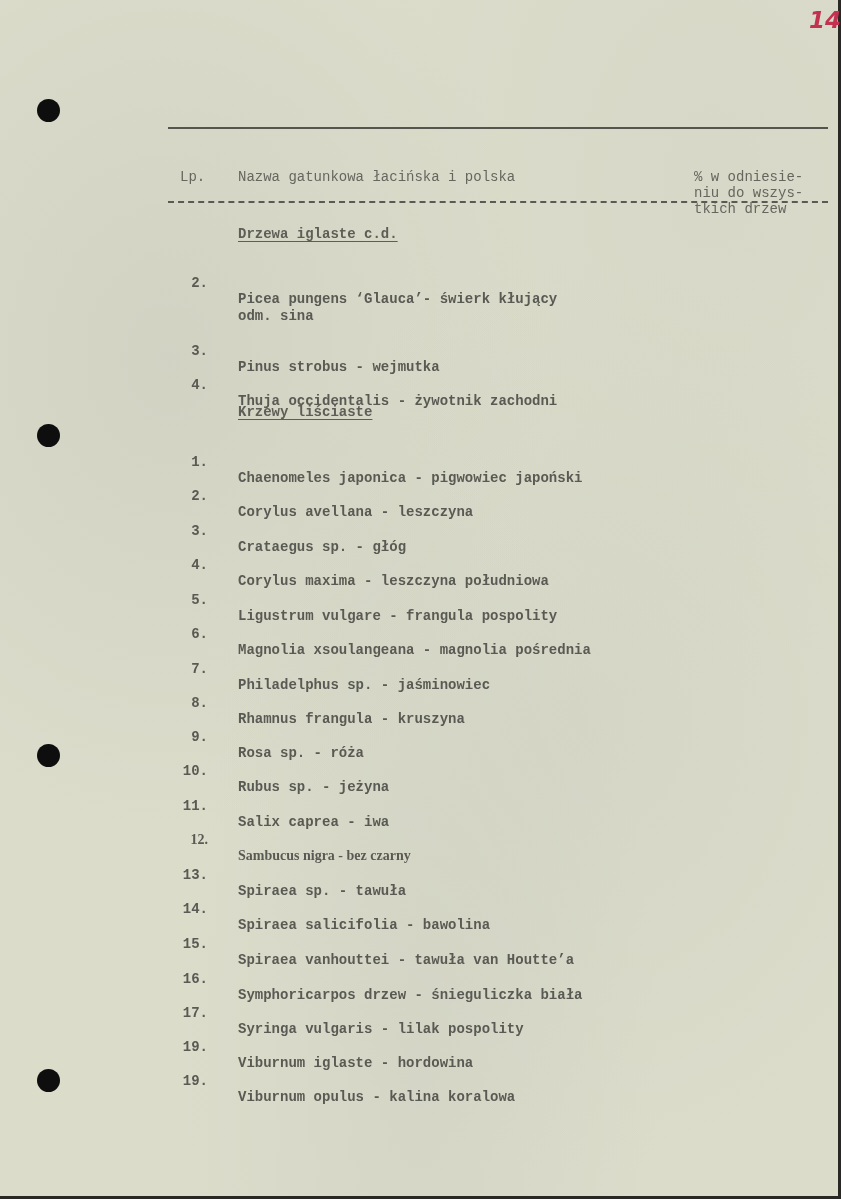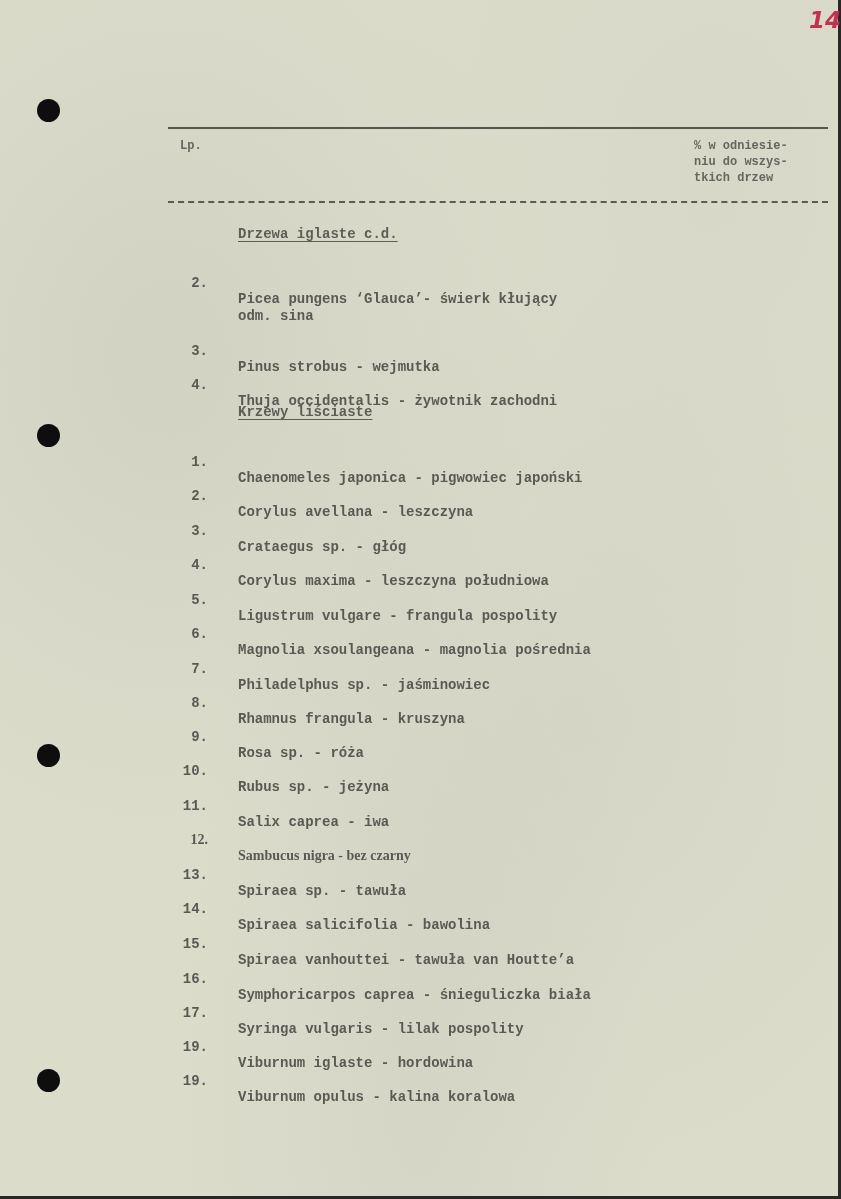--- a/index.html
+++ b/index.html
@@ -49,25 +49,26 @@
       left: 168px;
       width: 660px;
       height: 0;
       border-top: 2px solid #55554f;
     }
     .rule.dashed {
       border-top: 2px dashed #5a5a54;
     }
     .hdr {
       position: absolute;
-      font-size: 12px;
+      font-size: 14px;
       line-height: 16px;
-      font-weight: bold;
+      font-weight: normal;
       color: #66665f;
       white-space: pre;
+      margin-top: 31px;
     }
     .hdr-lp { left: 180px; top: 138px; }
     .hdr-name { left: 238px; top: 138px; }
     .hdr-pct { left: 694px; top: 138px; width: 140px; white-space: pre-line; }
 
     .section {
       position: absolute;
       left: 238px;
       font-size: 14px;
       font-weight: bold;
@@ -104,20 +105,21 @@
   <div class="page-number">14</div>
 
   <div class="punch-hole" style="left:37px; top:99px;"></div>
   <div class="punch-hole" style="left:37px; top:424px;"></div>
   <div class="punch-hole" style="left:37px; top:744px;"></div>
   <div class="punch-hole" style="left:37px; top:1069px;"></div>
 
   <div class="rule" style="top:127px;"></div>
 
   <div class="hdr hdr-lp">Lp.</div>
+  <div class="hdr hdr-name">Nazwa gatunkowa łacińska i polska</div>
   <div class="hdr hdr-pct">% w odniesie-
 niu do wszys-
 tkich drzew</div>
 
   <div class="rule dashed" style="top:201px;"></div>
 
   <div class="section" style="top:226px;">Drzewa iglaste c.d.</div>
 
   <div class="row" style="top:259px;">
     <span class="num">2.</span>
@@ -192,21 +194,21 @@
   <div class="row" style="top:885px;">
     <span class="num">14.</span>
     <span class="txt">Spiraea salicifolia - bawolina</span>
   </div>
   <div class="row" style="top:920px;">
     <span class="num">15.</span>
     <span class="txt">Spiraea vanhouttei - tawuła van Houtte’a</span>
   </div>
   <div class="row" style="top:955px;">
     <span class="num">16.</span>
-    <span class="txt">Symphoricarpos caprea - śnieguliczka biała</span>
+    <span class="txt">Symphoricarpos drzew - śnieguliczka biała</span>
   </div>
   <div class="row" style="top:989px;">
     <span class="num">17.</span>
     <span class="txt">Syringa vulgaris - lilak pospolity</span>
   </div>
   <div class="row" style="top:1023px;">
     <span class="num">19.</span>
     <span class="txt">Viburnum iglaste - hordowina</span>
   </div>
   <div class="row" style="top:1057px;">

